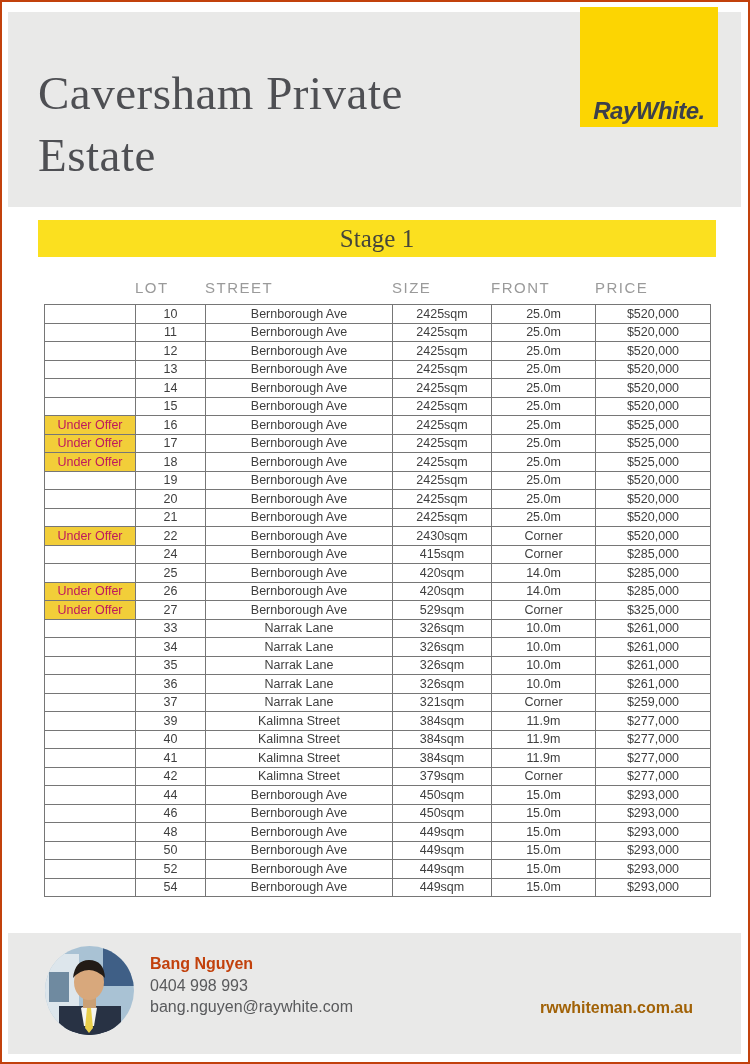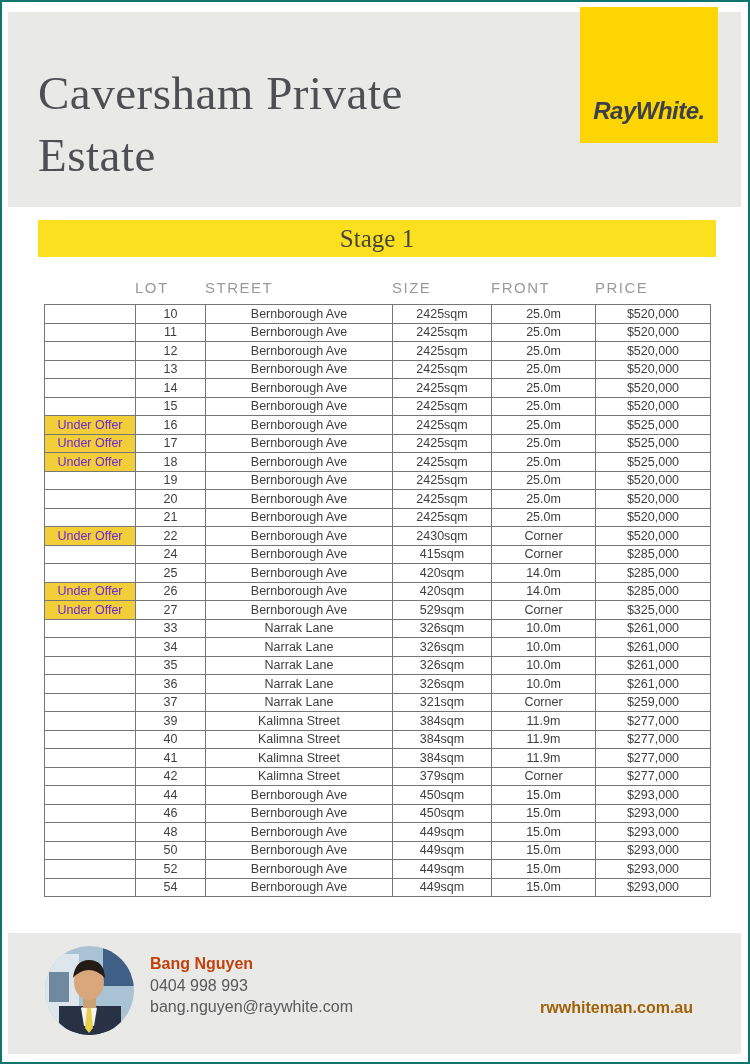--- a/index.html
+++ b/index.html
@@ -1,34 +1,34 @@
 <!DOCTYPE html>
 <html style="--brand-yellow: #fcd502; --banner-yellow: #fbe01f; --badge-yellow: #f2ce39; --header-gray: #e9e9e8;"><head>
 <meta charset="utf-8">
 <style>
   html,body{margin:0;padding:0;background:#f4f4f4;}
   .page{
     position:relative;width:750px;height:1064px;margin:0 auto;
-    background:#ffffff;border:2px solid #0f766e;box-sizing:border-box;
+    background:#ffffff;border:2px solid #c2410c;box-sizing:border-box;
     font-family:"Liberation Sans",sans-serif;overflow:hidden;
   }
   .header-block{
     position:absolute;left:6px;top:10px;width:733px;height:195px;
     background:var(--header-gray,#e9e9e8);
   }
   .title{
     position:absolute;left:30px;top:50px;width:470px;margin:0;
     font-family:"Liberation Serif","DejaVu Serif",serif;font-weight:400;
     font-size:47px;line-height:62px;color:#4e4f53;letter-spacing:0.5px;
   }
   .logo-box{
-    position:absolute;left:578px;top:5px;width:138px;height:136px;
+    position:absolute;left:578px;top:5px;width:138px;height:120px;
     background:var(--brand-yellow,#fcd502);
     display:flex;align-items:flex-end;justify-content:center;
-    padding-bottom:18px;box-sizing:border-box;z-index:2;
+    padding-bottom:2px;box-sizing:border-box;z-index:2;
   }
   .logo-text{
     font-style:italic;font-weight:bold;font-size:24px;color:#3c404b;
     letter-spacing:-0.5px;
   }
   .stage-banner{
     position:absolute;left:36px;top:218px;width:678px;height:37px;
     background:var(--banner-yellow,#fbe01f);
     display:flex;align-items:center;justify-content:center;
   }
@@ -46,21 +46,21 @@
   .lots-table{
     position:absolute;left:42px;top:302px;width:667px;
     border-collapse:collapse;table-layout:fixed;border-radius:8px;
   }
   .lots-table td{
     border:1px solid #767676;height:17.5px;padding:0;
     font-size:12.5px;color:#3e3e3e;text-align:center;
     white-space:nowrap;overflow:hidden;
   }
   .lots-table td.badge-filled{
-    background:var(--badge-yellow,#f2ce39);color:#6d28d9;
+    background:var(--badge-yellow,#f2ce39);color:#be185d;
   }
   .footer-block{
     position:absolute;left:6px;top:931px;width:733px;height:121px;
     background:var(--header-gray,#e9e9e8);
   }
   .avatar{
     position:absolute;left:37px;top:13px;width:89px;height:89px;
     border-radius:50%;overflow:hidden;
   }
   .contact{

